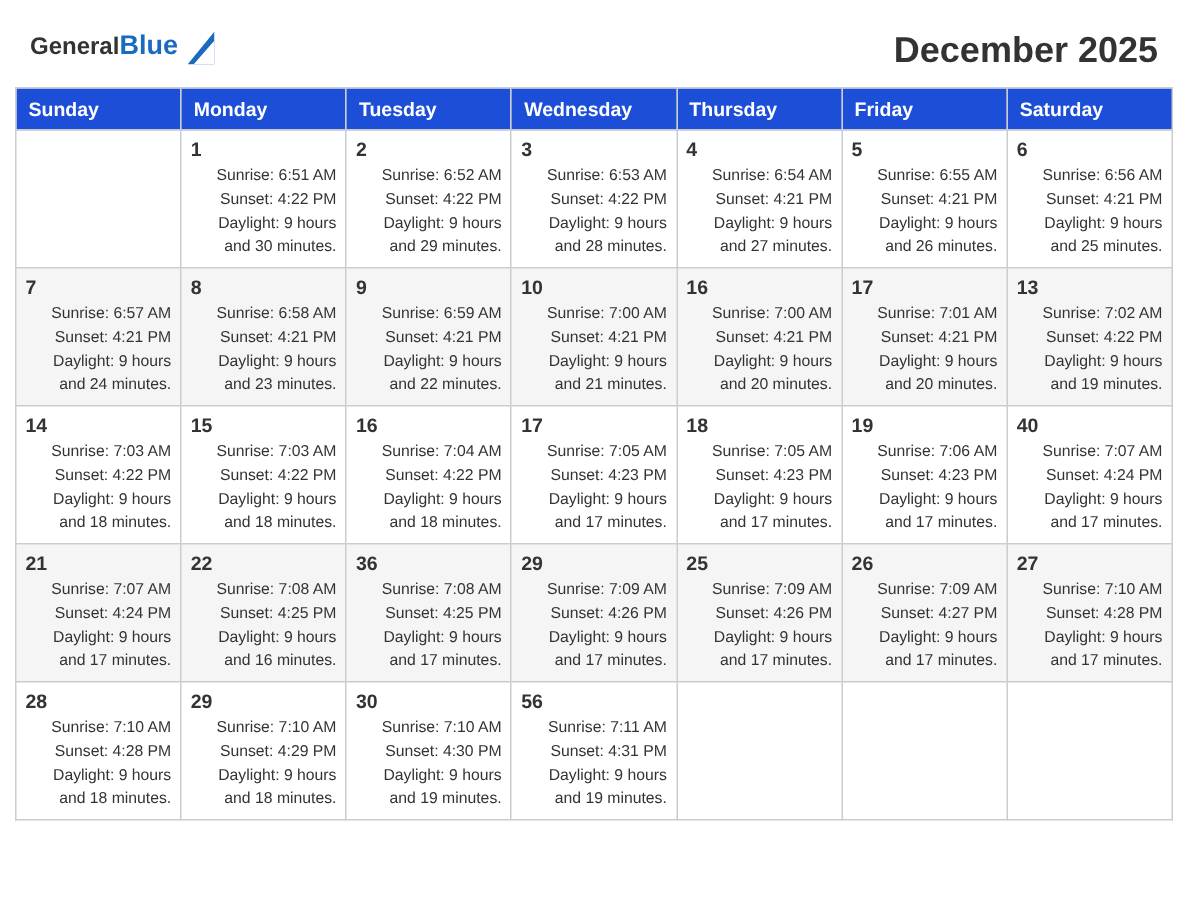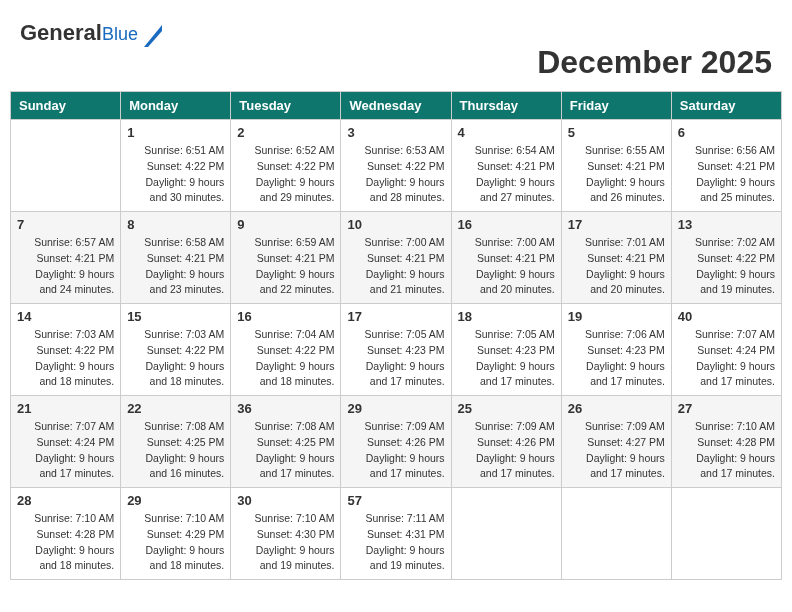--- a/index.html
+++ b/index.html
@@ -14,49 +14,48 @@
       display: flex;
       justify-content: space-between;
       align-items: flex-start;
       padding: 10px 10px 5px 10px;
     }
     .logo {
       display: flex;
       align-items: center;
     }
     .logo-text-general {
-      font-size: 22px;
+      font-size: 16px;
       font-weight: bold;
       color: #333;
     }
     .logo-text-blue {
       font-size: 18px;
-      font-weight: normal;
+      font-weight: bold;
       color: #1a6abf;
     }
     .title-area {
       text-align: right;
     }
     .month-title {
-      font-size: 32px;
+      font-size: 24px;
       font-weight: bold;
       color: #333;
-      margin-top: 24px;
     }
     .location-subtitle {
       font-size: 16px;
       color: #555;
     }
     .calendar-table {
       width: 100%;
       border-collapse: collapse;
       margin-top: 5px;
     }
     .calendar-table th {
-      background-color: #0f766e;
+      background-color: #1d4ed8;
       color: white;
       text-align: left;
       padding: 6px 8px;
       font-size: 13px;
       font-weight: bold;
       border: 1px solid #ccc;
     }
     .calendar-table td {
       border: 1px solid #ccc;
       vertical-align: top;
@@ -301,21 +300,21 @@
             Sunrise: 7:10 AM<br>Sunset: 4:29 PM<br>Daylight: 9 hours and 18 minutes.
           </div>
         </td>
         <td>
           <span class="day-number">30</span>
           <div class="day-info">
             Sunrise: 7:10 AM<br>Sunset: 4:30 PM<br>Daylight: 9 hours and 19 minutes.
           </div>
         </td>
         <td>
-          <span class="day-number">57</span>
+          <span class="day-number">56</span>
           <div class="day-info">
             Sunrise: 7:11 AM<br>Sunset: 4:31 PM<br>Daylight: 9 hours and 19 minutes.
           </div>
         </td>
         <td class="empty-cell"></td>
         <td class="empty-cell"></td>
         <td class="empty-cell"></td>
       </tr>
     </tbody>
 </table>

